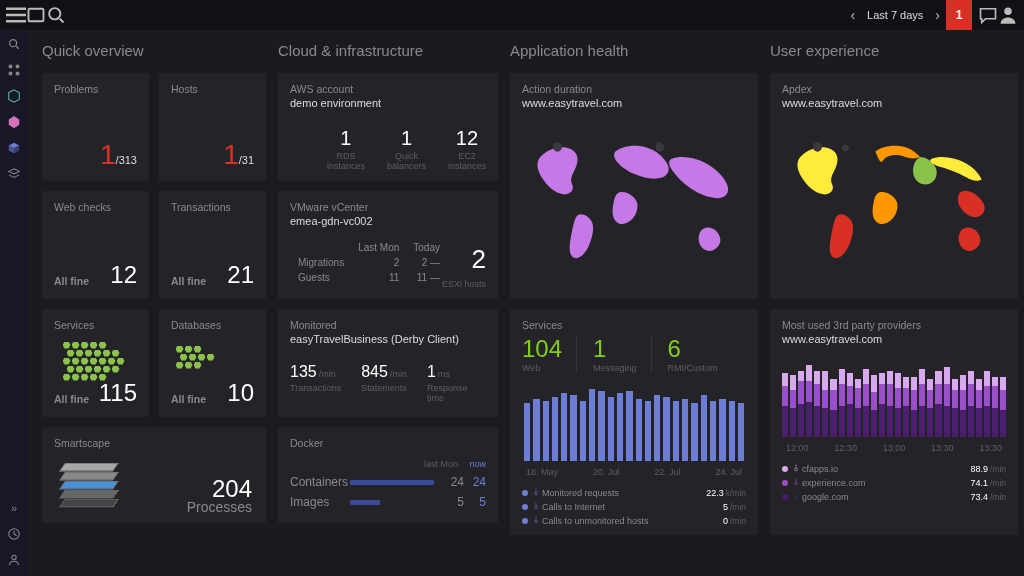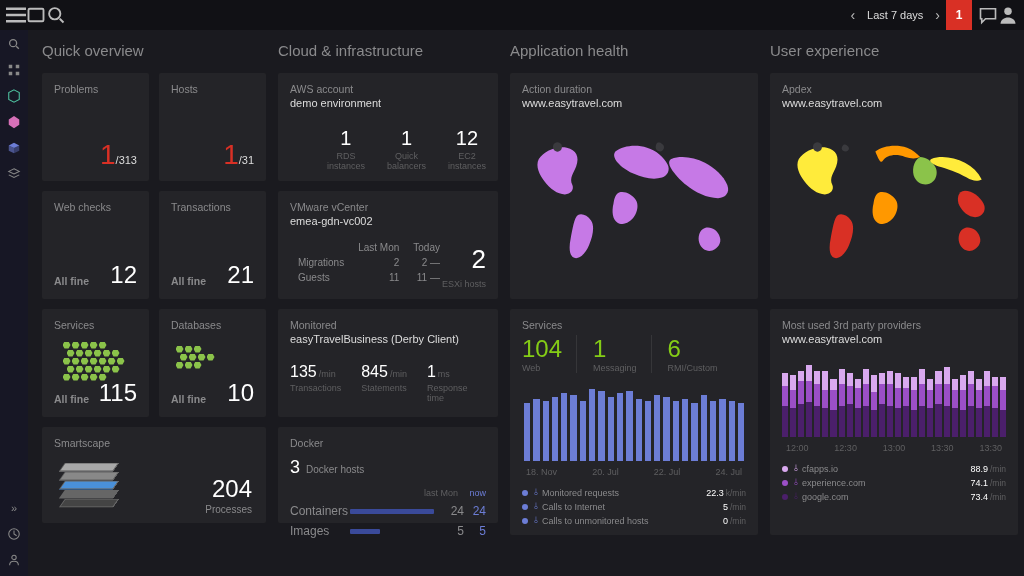--- a/index.html
+++ b/index.html
@@ -83,21 +83,21 @@
   .dk-bar{flex:1;height:5px;background:#3a4a9a;border-radius:1px;position:relative;margin-right:8px;}
   .dk-bar::after{content:"";position:absolute;top:0;height:5px;background:#6c7dd6;}
   .dk-row .v1{width:22px;text-align:right;color:var(--text-secondary);}
   .dk-row .v2{width:22px;text-align:right;color:#6c7dd6;}
   .dk-hdr{display:flex;font-size:9px;color:var(--text-muted);margin-top:10px;}
   .dk-hdr .sp2{flex:1;}
   
   .layers{position:absolute;left:20px;top:38px;}
   .layer{width:54px;height:14px;transform:skew(-35deg) rotateX(55deg);margin-top:-5px;border:1px solid #666;}
   .smartnum{position:absolute;right:14px;bottom:20px;font-size:24px;color:#fff;font-weight:300;}
-  .smartlbl{position:absolute;right:14px;bottom:8px;font-size:10px;color:var(--text-secondary);}
+  .smartlbl{position:absolute;right:14px;bottom:8px;font-size:14px;color:var(--text-secondary);}
   
   .map-tile{height:226px;}
   .worldmap{position:relative;height:170px;margin-top:6px;}
   .worldmap svg{width:100%;height:100%;}
   
   .svc-tile{height:226px;}
   .svc-top{display:flex;gap:16px;margin-top:4px;}
   .svc-m .n{font-size:24px;color:#84cc16;font-weight:300;}
   .svc-m .l{font-size:9px;color:var(--text-muted);}
   .svc-m{border-right:1px solid var(--divider);padding-right:14px;}
@@ -380,21 +380,20 @@
         <div class="tile-sub">easyTravelBusiness (Derby Client)</div>
         <div class="db-stats">
           <div class="db-stat"><span class="n">135</span><span class="u">/min</span><div class="l">Transactions</div></div>
           <div class="db-stat"><span class="n">845</span><span class="u">/min</span><div class="l">Statements</div></div>
           <div class="db-stat"><span class="n">1</span><span class="u">ms</span><div class="l">Response time</div></div>
         </div>
       </div>
 
       <div class="tile" style="height:96px">
         <div class="tile-title">Docker</div>
-        <div class="dk-big"><span>3</span><span class="l">Docker hosts</span></div>
         <div class="dk-hdr">
             <span class="sp2"></span>
             <span style="width:44px;text-align:right">last Mon</span>
             <span style="width:28px;text-align:right;color:#6c7dd6">now</span>
           </div>
         <div class="dk-row">
             <span class="lbl">Containers</span>
             <span class="dk-bar"></span>
             <span class="v1">24</span>
             <span class="v2">24</span>
@@ -469,21 +468,21 @@
             <div class="b" style="height: 83.3333%;"></div>
             <div class="b" style="height: 86.1111%;"></div>
             <div class="b" style="height: 80.5556%;"></div>
             <div class="b" style="height: 91.6667%;"></div>
             <div class="b" style="height: 83.3333%;"></div>
             <div class="b" style="height: 86.1111%;"></div>
             <div class="b" style="height: 83.3333%;"></div>
             <div class="b" style="height: 80.5556%;"></div>
           </div>
         <div class="xaxis">
-          <span>18. Nov</span>
+          <span>18. May</span>
           <span>20. Jul</span>
           <span>22. Jul</span>
           <span>24. Jul</span>
         </div>
         <div class="legend" id="legend1">
             <div class="legend-row">
               <span class="dot" style="background:#6c7dd6"></span>
               <span style="margin-right:4px;color:#6c7dd6">⫰</span>
               <span class="lbl">Monitored requests</span>
               <span class="val">22.3</span>

